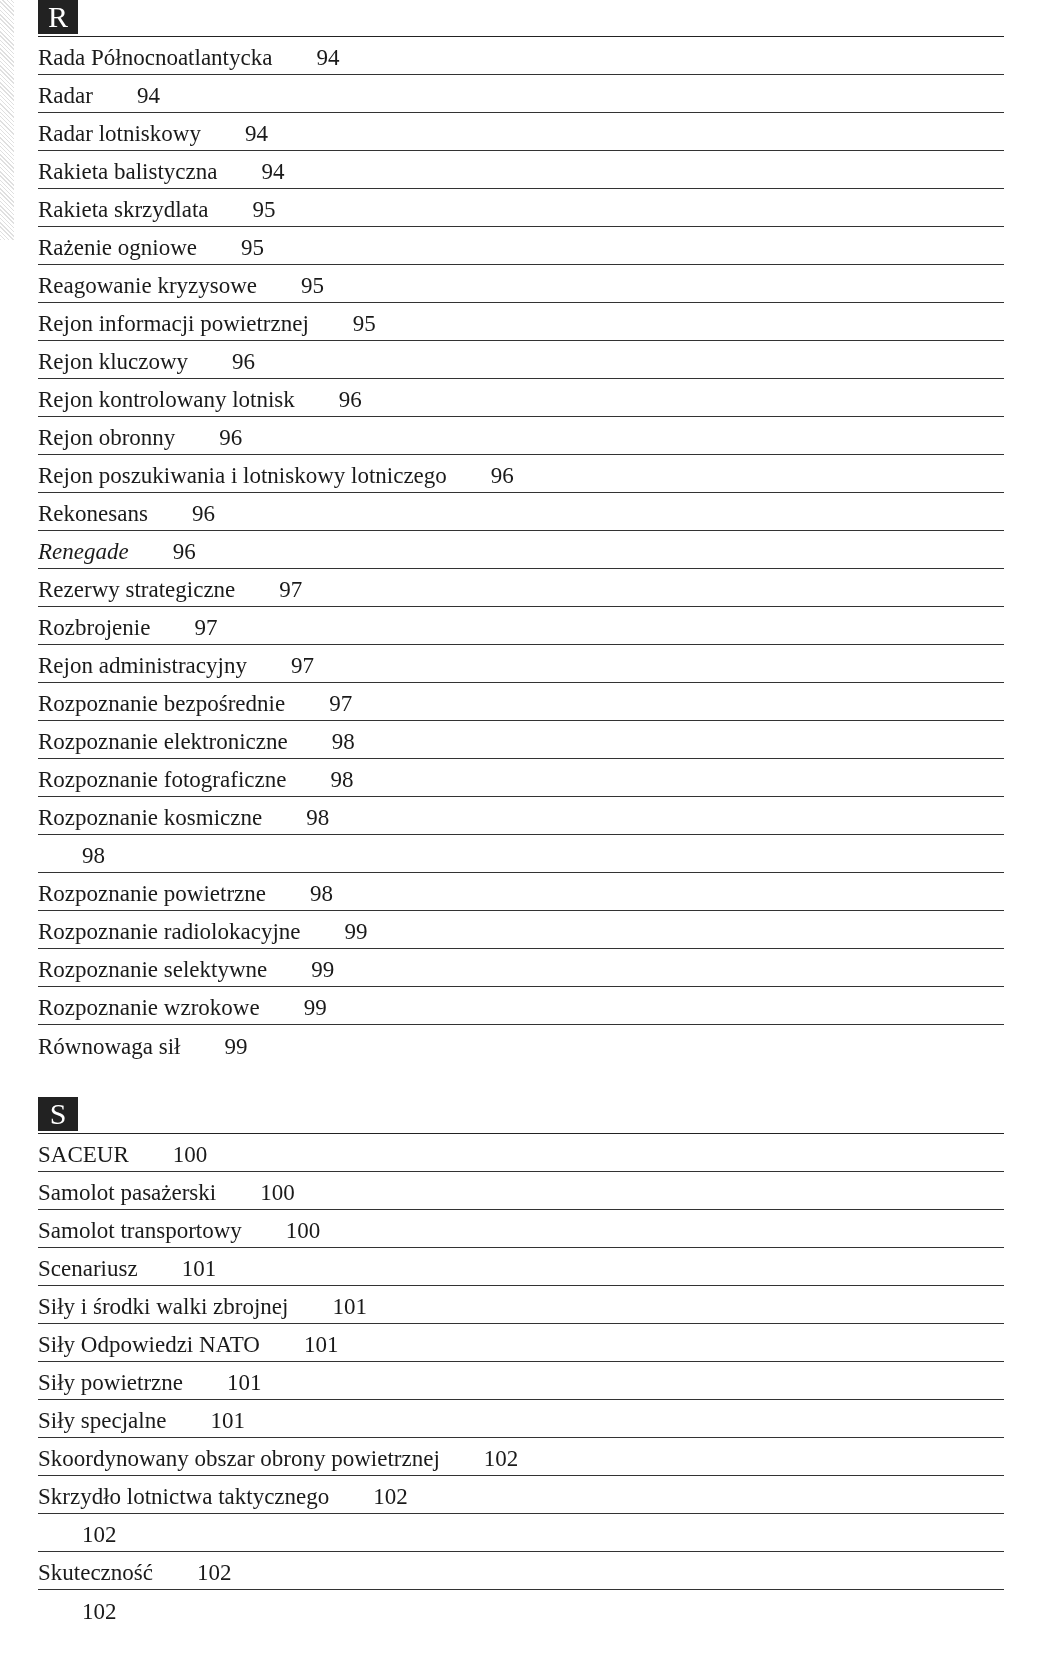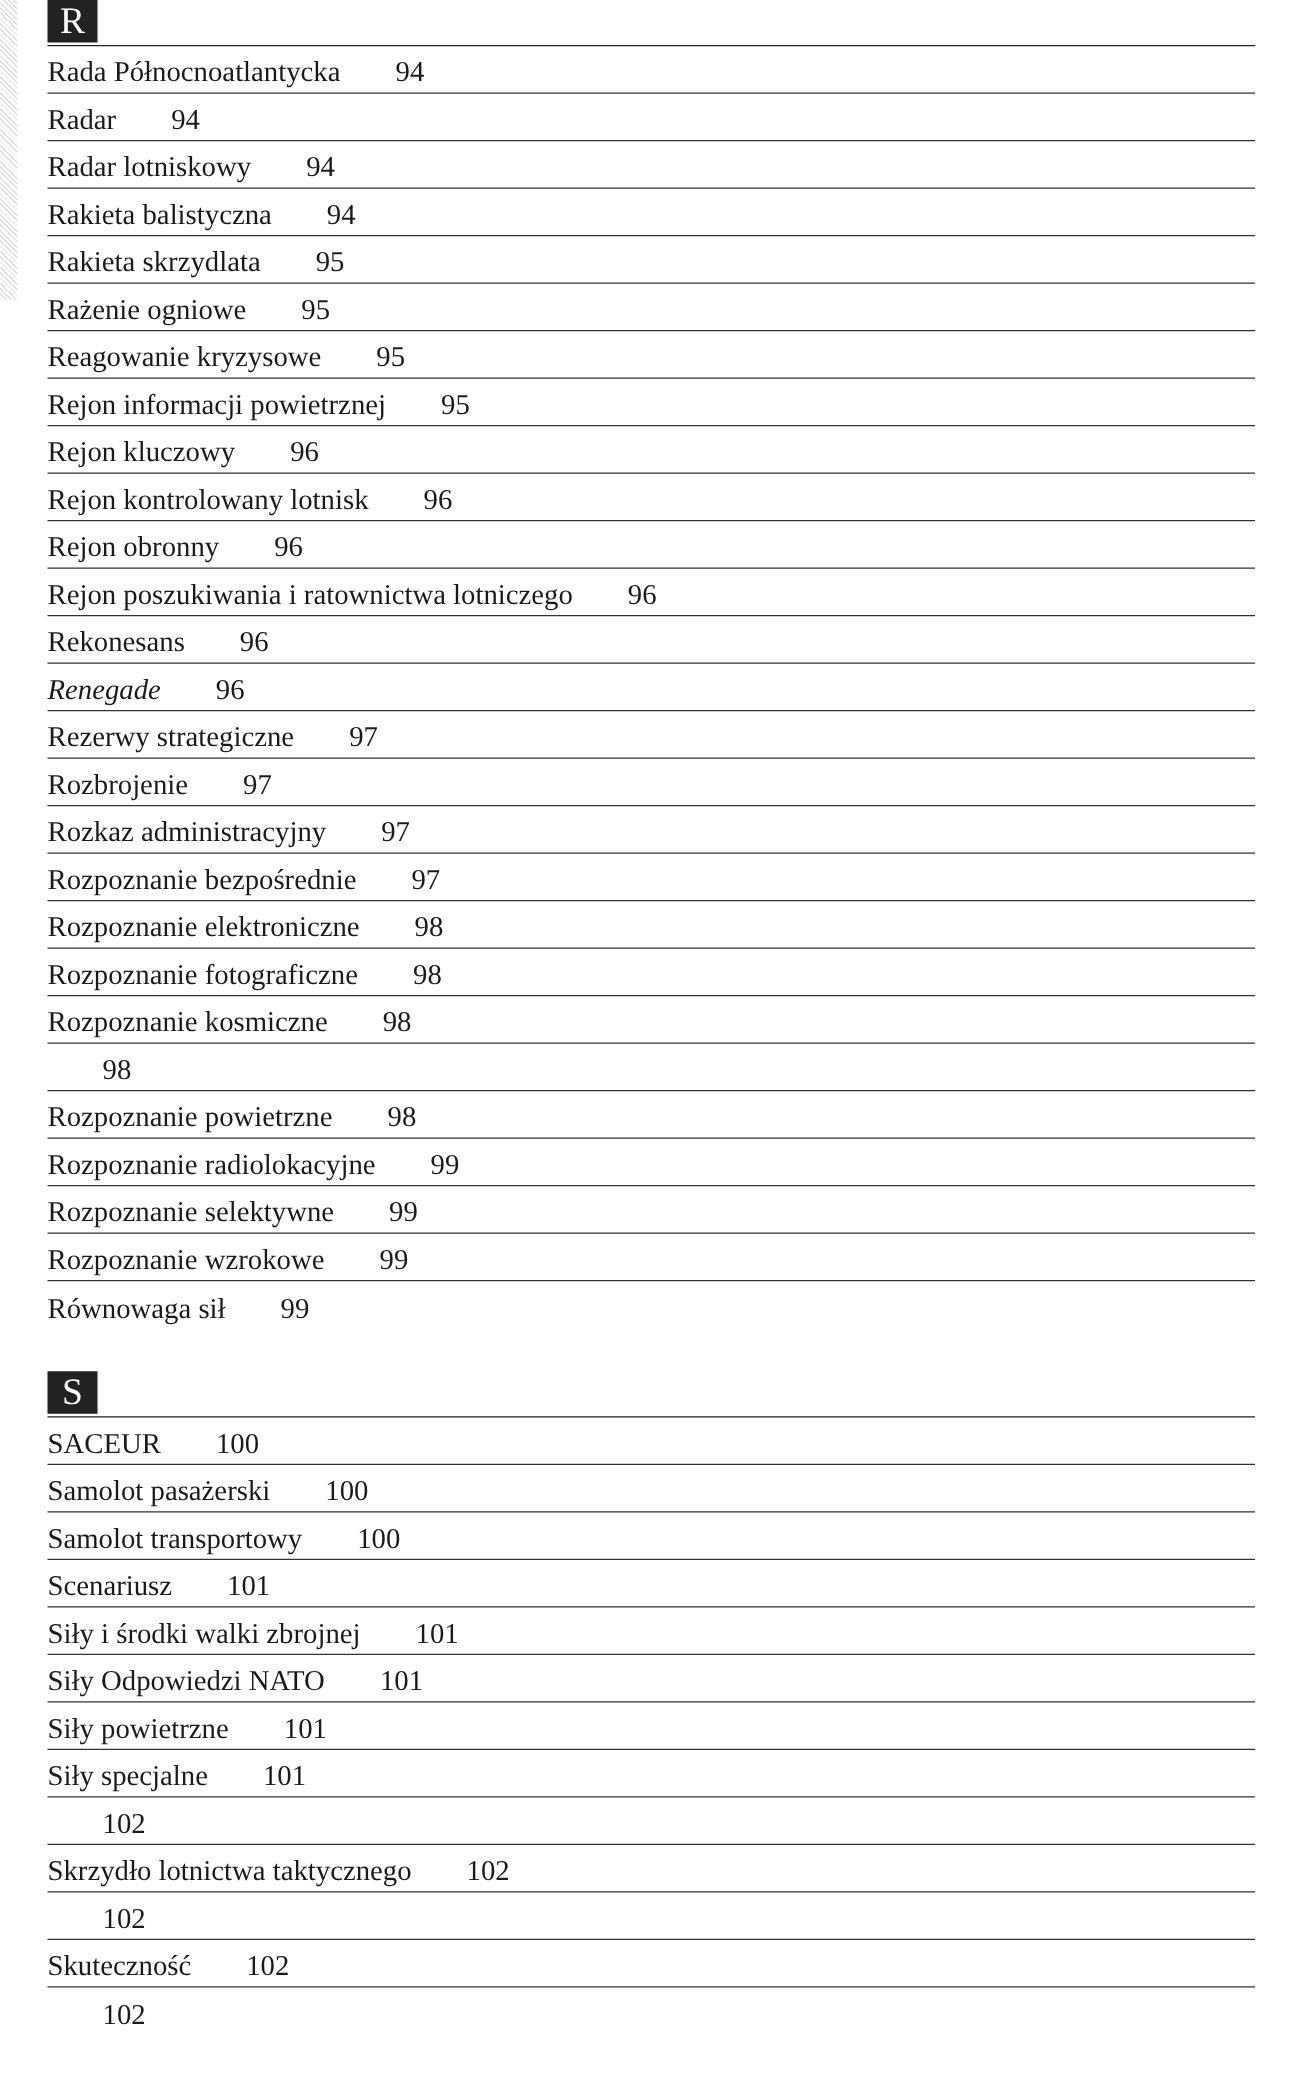--- a/index.html
+++ b/index.html
@@ -64,41 +64,41 @@
       </div>
       <div class="row">
         <span class="term">Rejon kontrolowany lotnisk</span>
         <span class="page">96</span>
       </div>
       <div class="row">
         <span class="term">Rejon obronny</span>
         <span class="page">96</span>
       </div>
       <div class="row">
-        <span class="term">Rejon poszukiwania i ratownictwa lotniczego</span>
+        <span class="term">Rejon poszukiwania i lotniskowy lotniczego</span>
         <span class="page">96</span>
       </div>
       <div class="row">
         <span class="term">Rekonesans</span>
         <span class="page">96</span>
       </div>
       <div class="row">
         <span class="term it">Renegade</span>
         <span class="page">96</span>
       </div>
       <div class="row">
         <span class="term">Rezerwy strategiczne</span>
         <span class="page">97</span>
       </div>
       <div class="row">
         <span class="term">Rozbrojenie</span>
         <span class="page">97</span>
       </div>
       <div class="row">
-        <span class="term">Rozkaz administracyjny</span>
+        <span class="term">Rejon administracyjny</span>
         <span class="page">97</span>
       </div>
       <div class="row">
         <span class="term">Rozpoznanie bezpośrednie</span>
         <span class="page">97</span>
       </div>
       <div class="row">
         <span class="term">Rozpoznanie elektroniczne</span>
         <span class="page">98</span>
       </div>
@@ -165,20 +165,21 @@
       </div>
       <div class="row">
         <span class="term">Siły powietrzne</span>
         <span class="page">101</span>
       </div>
       <div class="row">
         <span class="term">Siły specjalne</span>
         <span class="page">101</span>
       </div>
       <div class="row">
+        <span class="term">Skoordynowany obszar obrony powietrznej</span>
         <span class="page">102</span>
       </div>
       <div class="row">
         <span class="term">Skrzydło lotnictwa taktycznego</span>
         <span class="page">102</span>
       </div>
       <div class="row">
         <span class="page">102</span>
       </div>
       <div class="row">

